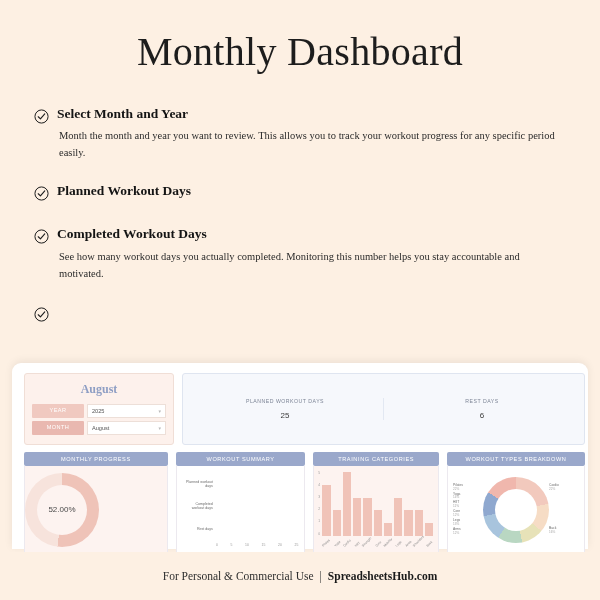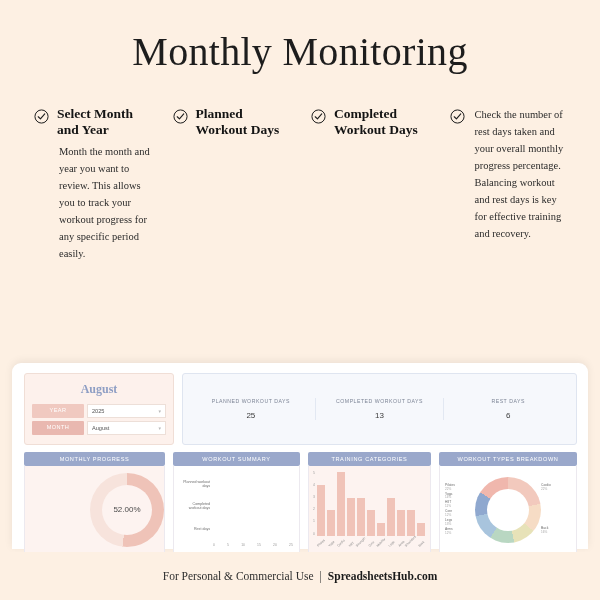--- a/index.html
+++ b/index.html
@@ -21,21 +21,21 @@
     font-weight: 400;
     color: #1d1d1d;
     letter-spacing: 0.3px;
     margin: 28px 0 0 0;
     line-height: 1.2;
   }
 
   
   .features {
     display: grid;
-    grid-template-columns: 1fr 1fr 1fr 1fr;
+    grid-template-columns: 1fr;
     column-gap: 22px;
     row-gap: 22px;
     padding: 30px 34px 0 34px;
   }
   .feature { display: flex; gap: 8px; align-items: flex-start; }
   .check-icon {
     flex: 0 0 auto;
     width: 15px; height: 15px;
     margin-top: 3px;
   }
@@ -60,21 +60,21 @@
   
   .preview-wrap {
     position: absolute;
     left: 12px;
     top: 363px;
     width: 576px;
     height: 186px;
     background: #ffffff;
     border-radius: 9px 9px 0 0;
     box-shadow: 0 -2px 9px rgba(0,0,0,0.07);
-    padding: 10px 11px 0 12px;
+    padding: 10px 3px 0 12px;
   }
   .sheet { width: 100%; }
 
   .row1 { display: flex; gap: 8px; }
   .panel-left {
     width: 150px;
     background: #fdf1ec;
     border: 1px solid #f0ded6;
     border-radius: 3px;
     padding: 6px 7px;
@@ -164,21 +164,21 @@
     border: 1px solid #ece9ef;
     border-top: none;
     background: #fff;
     height: 88px;
     position: relative;
     overflow: hidden;
   }
   .sec-body.pinkbg { background: #fdf3f0; }
 
   
-  .donut-wrap { display: flex; align-items: center; justify-content: flex-end; height: 100%; }
+  .donut-wrap { display: flex; align-items: center; justify-content: flex-start; height: 100%; }
   .donut {
     width: 74px; height: 74px; border-radius: 50%;
     background: conic-gradient(#efc3b8 0 52%, #f7e3dc 52% 100%);
     display: flex; align-items: center; justify-content: center;
     position: relative;
   }
   .donut::after {
     content: "";
     position: absolute;
     width: 50px; height: 50px;
@@ -296,21 +296,21 @@
   .footer-brand {
     font-family: "Liberation Serif", serif;
     font-size: 11.5px;
     font-weight: bold;
     color: #1a1a1a;
   }
 </style>
 </head>
 <body>
 
-<h1 class="page-title">Monthly Monitoring</h1>
+<h1 class="page-title">Monthly Dashboard</h1>
 
 <div class="features">
 
   <div class="feature">
     <span class="check-icon">
       <svg viewBox="0 0 24 24" width="15" height="15" aria-hidden="true">
         <circle cx="12" cy="12" r="10.5" fill="none" stroke="#1d1d1d" stroke-width="1.6"></circle>
         <path d="M6.8 12.4 L10.3 15.9 L17.2 7.9" fill="none" stroke="#1d1d1d" stroke-width="1.8" stroke-linecap="round" stroke-linejoin="round"></path>
       </svg>
     </span>
@@ -334,32 +334,32 @@
 
   <div class="feature">
     <span class="check-icon">
       <svg viewBox="0 0 24 24" width="15" height="15" aria-hidden="true">
         <circle cx="12" cy="12" r="10.5" fill="none" stroke="#1d1d1d" stroke-width="1.6"></circle>
         <path d="M6.8 12.4 L10.3 15.9 L17.2 7.9" fill="none" stroke="#1d1d1d" stroke-width="1.8" stroke-linecap="round" stroke-linejoin="round"></path>
       </svg>
     </span>
     <div class="feature-body">
       <p class="feature-title">Completed Workout Days</p>
+      <p class="feature-text">See how many workout days you actually completed. Monitoring this number helps you stay accountable and motivated.</p>
     </div>
   </div>
 
   <div class="feature">
     <span class="check-icon">
       <svg viewBox="0 0 24 24" width="15" height="15" aria-hidden="true">
         <circle cx="12" cy="12" r="10.5" fill="none" stroke="#1d1d1d" stroke-width="1.6"></circle>
         <path d="M6.8 12.4 L10.3 15.9 L17.2 7.9" fill="none" stroke="#1d1d1d" stroke-width="1.8" stroke-linecap="round" stroke-linejoin="round"></path>
       </svg>
     </span>
     <div class="feature-body">
-      <p class="feature-text">Check the number of rest days taken and your overall monthly progress percentage. Balancing workout and rest days is key for effective training and recovery.</p>
     </div>
   </div>
 
 </div>
 
 <div class="preview-wrap">
   <div class="sheet">
 
     <div class="row1">
 
@@ -380,24 +380,20 @@
             <span>August</span>
             <span class="caret">▾</span>
           </div>
         </div>
       </div>
 
       <div class="panel-right">
         <div class="stat">
           <div class="stat-label">PLANNED WORKOUT DAYS</div>
           <div class="stat-value">25</div>
-        </div>
-        <div class="stat">
-          <div class="stat-label">COMPLETED WORKOUT DAYS</div>
-          <div class="stat-value">13</div>
         </div>
         <div class="stat">
           <div class="stat-label">REST DAYS</div>
           <div class="stat-value">6</div>
         </div>
       </div>
 
     </div>
 
     <div class="row2">

